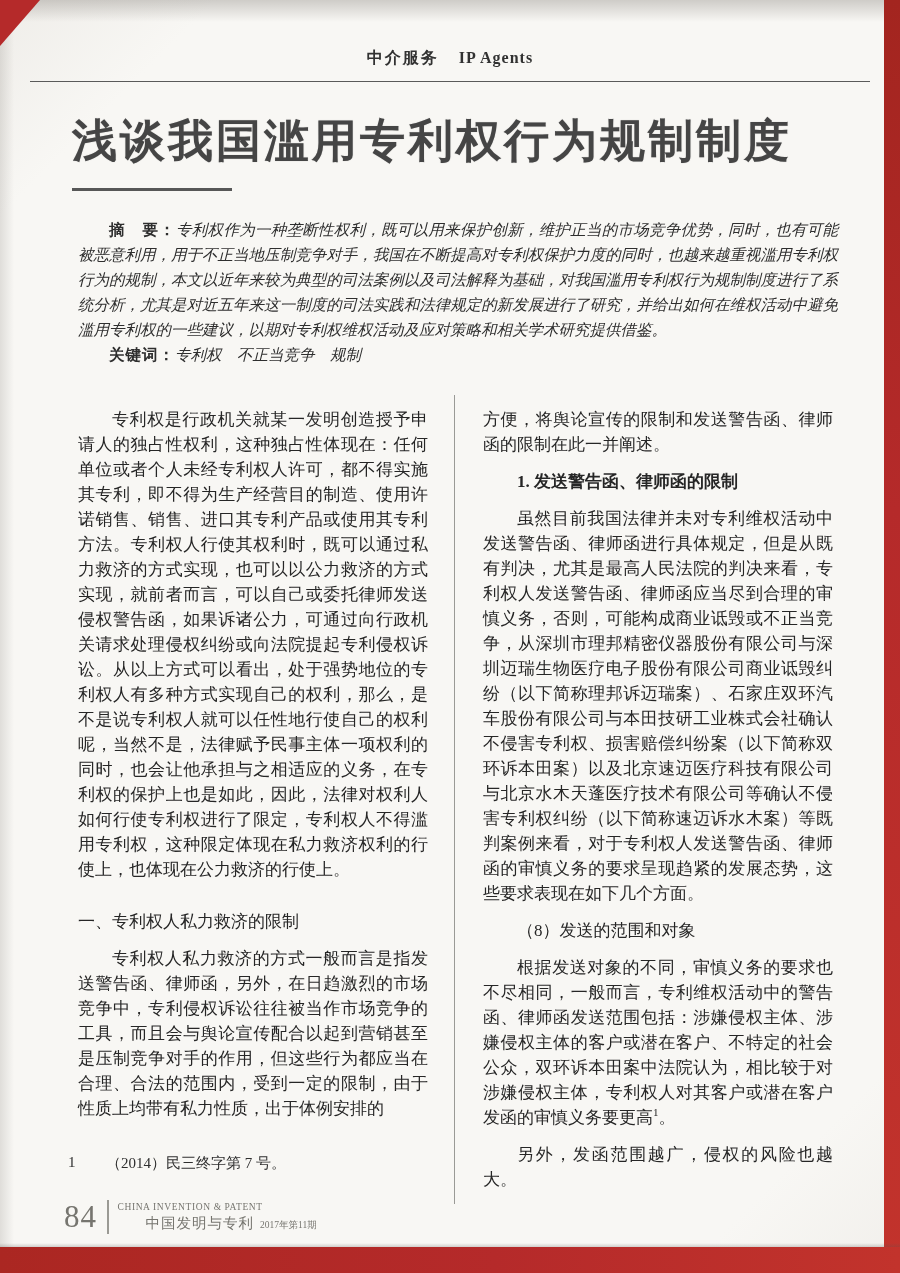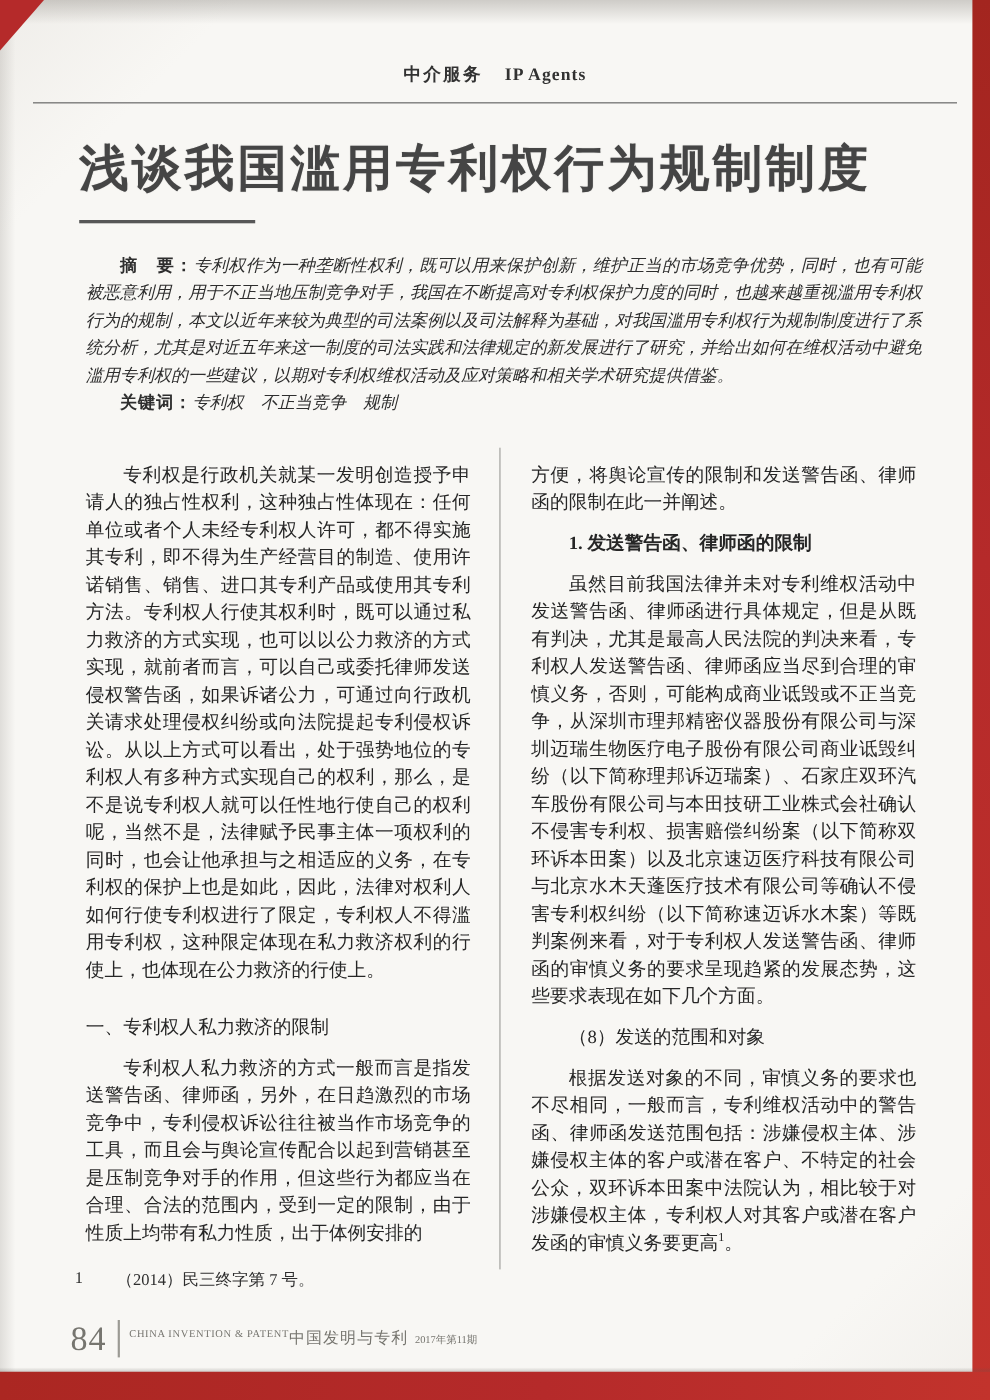--- a/index.html
+++ b/index.html
@@ -22,21 +22,21 @@
   .red-corner-tl{position:absolute;top:0;left:0;width:0;height:0;
     border-top:46px solid var(--red,#b52a2a);border-right:40px solid transparent;}
   .red-strip-right{position:absolute;top:0;right:0;width:16px;height:100%;
     background:linear-gradient(180deg,#a3251f 0%,var(--red,#b52a2a) 40%,#c2332c 100%);}
   .red-strip-bottom{position:absolute;left:0;bottom:0;width:100%;height:26px;
     background:linear-gradient(90deg,#ab2722,var(--red,#b52a2a) 55%,#c2332c);}
   .red-strip-bottom::before{content:"";position:absolute;top:-4px;left:0;right:0;height:4px;
     background:linear-gradient(180deg,rgba(90,85,80,0),rgba(90,85,80,.25));}
 
   
-  .hdr{margin:14px 30px;padding-top:44px;text-align:center;font-size:16px;font-weight:bold;color:#323232;}
+  .hdr{margin:4px 30px;padding-top:44px;text-align:center;font-size:16px;font-weight:bold;color:#323232;}
   .hdr .cn{letter-spacing:2px;}
   .hdr .en{margin-left:16px;letter-spacing:1px;}
   .hdr-rule{margin:12px 30px 0 30px;border-top:1.6px solid #5a5a5a;}
 
   
   .title{margin:34px 58px 14px 72px;font-size:45px;font-weight:bold;letter-spacing:3px;
     color:#454545;line-height:1.15;text-shadow:0 0 1px rgba(70,70,70,.35);}
   .title-rule{margin:20px 0 9px 72px;width:160px;height:3px;background:#575757;}
   .author{margin-left:72px;font-size:17px;font-weight:bold;color:#333;letter-spacing:1px;}
 
@@ -57,23 +57,23 @@
   .col .h1{font-weight:normal;text-indent:0;margin-top:27px;}
   .col .h2{font-weight:bold;text-indent:2em;}
   sup{font-size:11px;line-height:0;}
 
   
   .footnote{position:absolute;left:68px;bottom:100px;font-size:15px;color:#2e2e2e;display:flex;}
   .footnote .mk{width:38px;}
   .footer{position:absolute;left:64px;bottom:38px;display:flex;align-items:center;color:#76756f;}
   .footer .pn{font-size:31px;letter-spacing:1px;}
   .footer .bar{width:1.5px;height:34px;background:#9b9a94;margin:0 9px 0 10px;}
-  .footer .jcol{display:flex;flex-direction:row;justify-content:center;line-height:1.25;}
+  .footer .jcol{display:flex;flex-direction:column;justify-content:center;line-height:1.25;}
   .footer .jen{font-size:9.5px;letter-spacing:.6px;}
-  .footer .jrow{display:flex;align-items:baseline;}
+  .footer .jrow{display:flex;align-items:baseline;margin-left:28px;}
   .footer .jcn{font-size:14.5px;letter-spacing:1px;}
   .footer .iss{font-size:9.5px;margin-left:6px;}
 </style>
 </head>
 <body>
 
 <div class="page">
   <div class="edge-top"></div>
   <div class="edge-left"></div>
 
@@ -96,20 +96,21 @@
       <p>专利权是行政机关就某一发明创造授予申请人的独占性权利，这种独占性体现在：任何单位或者个人未经专利权人许可，都不得实施其专利，即不得为生产经营目的制造、使用许诺销售、销售、进口其专利产品或使用其专利方法。专利权人行使其权利时，既可以通过私力救济的方式实现，也可以以公力救济的方式实现，就前者而言，可以自己或委托律师发送侵权警告函，如果诉诸公力，可通过向行政机关请求处理侵权纠纷或向法院提起专利侵权诉讼。从以上方式可以看出，处于强势地位的专利权人有多种方式实现自己的权利，那么，是不是说专利权人就可以任性地行使自己的权利呢，当然不是，法律赋予民事主体一项权利的同时，也会让他承担与之相适应的义务，在专利权的保护上也是如此，因此，法律对权利人如何行使专利权进行了限定，专利权人不得滥用专利权，这种限定体现在私力救济权利的行使上，也体现在公力救济的行使上。</p>
       <p class="h1">一、专利权人私力救济的限制</p>
       <p>专利权人私力救济的方式一般而言是指发送警告函、律师函，另外，在日趋激烈的市场竞争中，专利侵权诉讼往往被当作市场竞争的工具，而且会与舆论宣传配合以起到营销甚至是压制竞争对手的作用，但这些行为都应当在合理、合法的范围内，受到一定的限制，由于性质上均带有私力性质，出于体例安排的</p>
     </div>
     <div class="col col-r">
       <p class="noindent">方便，将舆论宣传的限制和发送警告函、律师函的限制在此一并阐述。</p>
       <p class="h2">1. 发送警告函、律师函的限制</p>
       <p>虽然目前我国法律并未对专利维权活动中发送警告函、律师函进行具体规定，但是从既有判决，尤其是最高人民法院的判决来看，专利权人发送警告函、律师函应当尽到合理的审慎义务，否则，可能构成商业诋毁或不正当竞争，从深圳市理邦精密仪器股份有限公司与深圳迈瑞生物医疗电子股份有限公司商业诋毁纠纷（以下简称理邦诉迈瑞案）、石家庄双环汽车股份有限公司与本田技研工业株式会社确认不侵害专利权、损害赔偿纠纷案（以下简称双环诉本田案）以及北京速迈医疗科技有限公司与北京水木天蓬医疗技术有限公司等确认不侵害专利权纠纷（以下简称速迈诉水木案）等既判案例来看，对于专利权人发送警告函、律师函的审慎义务的要求呈现趋紧的发展态势，这些要求表现在如下几个方面。</p>
       <p>（8）发送的范围和对象</p>
       <p><span>根据发送对象的不同，审慎义务的要求也不尽相同，一般而言，专利维权活动中的警告函、律师函发送范围包括：涉嫌侵权主体、涉嫌侵权主体的客户或潜在客户、不特定的社会公众，双环诉本田案中法院认为，相比较于对涉嫌侵权主体，专利权人对其客户或潜在客户发函的审慎义务要更高</span><sup>1</sup><span>。</span></p>
+      <p>另外，发函范围越广，侵权的风险也越大。</p>
     </div>
   </div>
 
   <div class="footnote">
     <span class="mk">1</span>
     <span>（2014）民三终字第 7 号。</span>
   </div>
 
   <div class="footer">
     <span class="pn">84</span>

